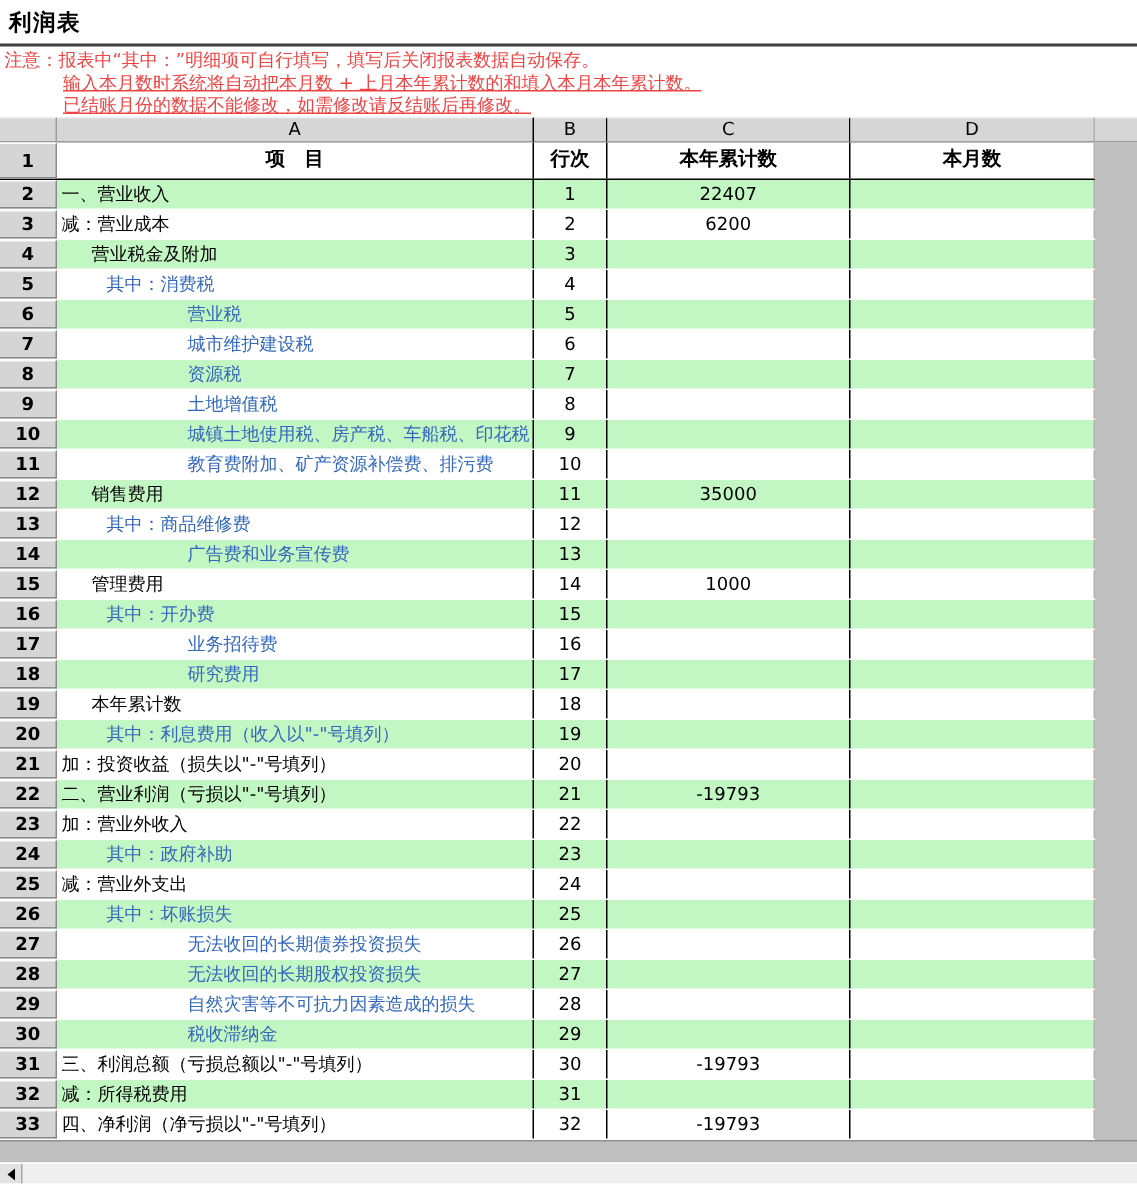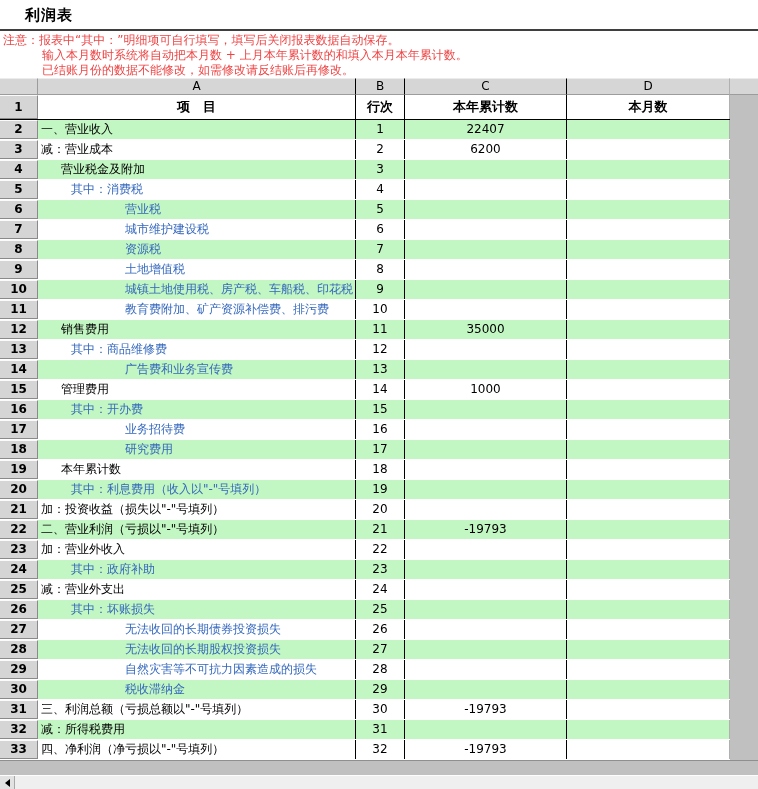--- a/index.html
+++ b/index.html
@@ -4,33 +4,33 @@
 <style>
   * { margin:0; padding:0; box-sizing:border-box; }
   html,body { background:#fff; }
   body {
     width:758px; height:789px;
     position:relative; overflow:hidden;
     font-family:"DejaVu Sans", sans-serif;
     color:#000;
   }
   .title {
-    position:absolute; top:6px; left:25px;
+    position:absolute; top:6px; left:6px;
     font-size:15px; font-weight:bold; letter-spacing:1px;
   }
   .divider {
     position:absolute; top:29px; left:0; width:758px; height:0;
     border-top:2px solid #3f3f3f;
   }
   .notice {
     position:absolute; top:33px; left:3px;
     color:#ef4444; font-size:12px; line-height:15px; white-space:nowrap;
   }
   .notice .nline { display:block; }
-  .notice .ind { margin-left:39px; }
+  .notice .ind { margin-left:39px;text-decoration:underline; }
 
   .grid { position:absolute; top:78px; left:0; width:758px; }
 
   .frow { display:flex; width:730px; }
   .cell { flex:none; overflow:hidden; white-space:nowrap; }
   .num    { width:38px; }
   .ca     { width:318px; }
   .cb     { width:49px; }
   .cc     { width:162px; }
   .cd     { width:163px; }

